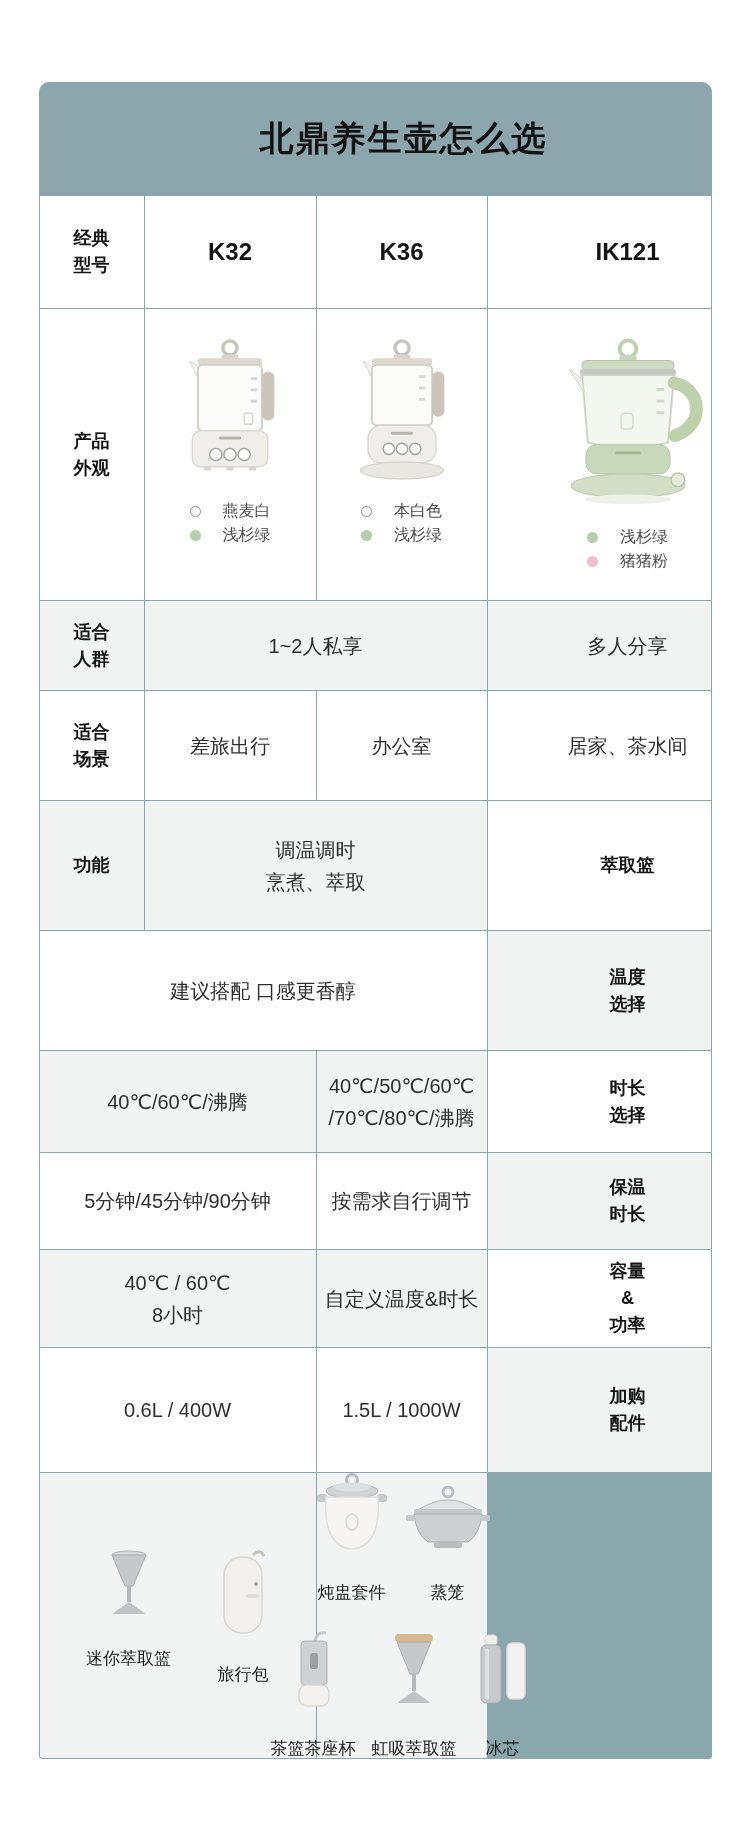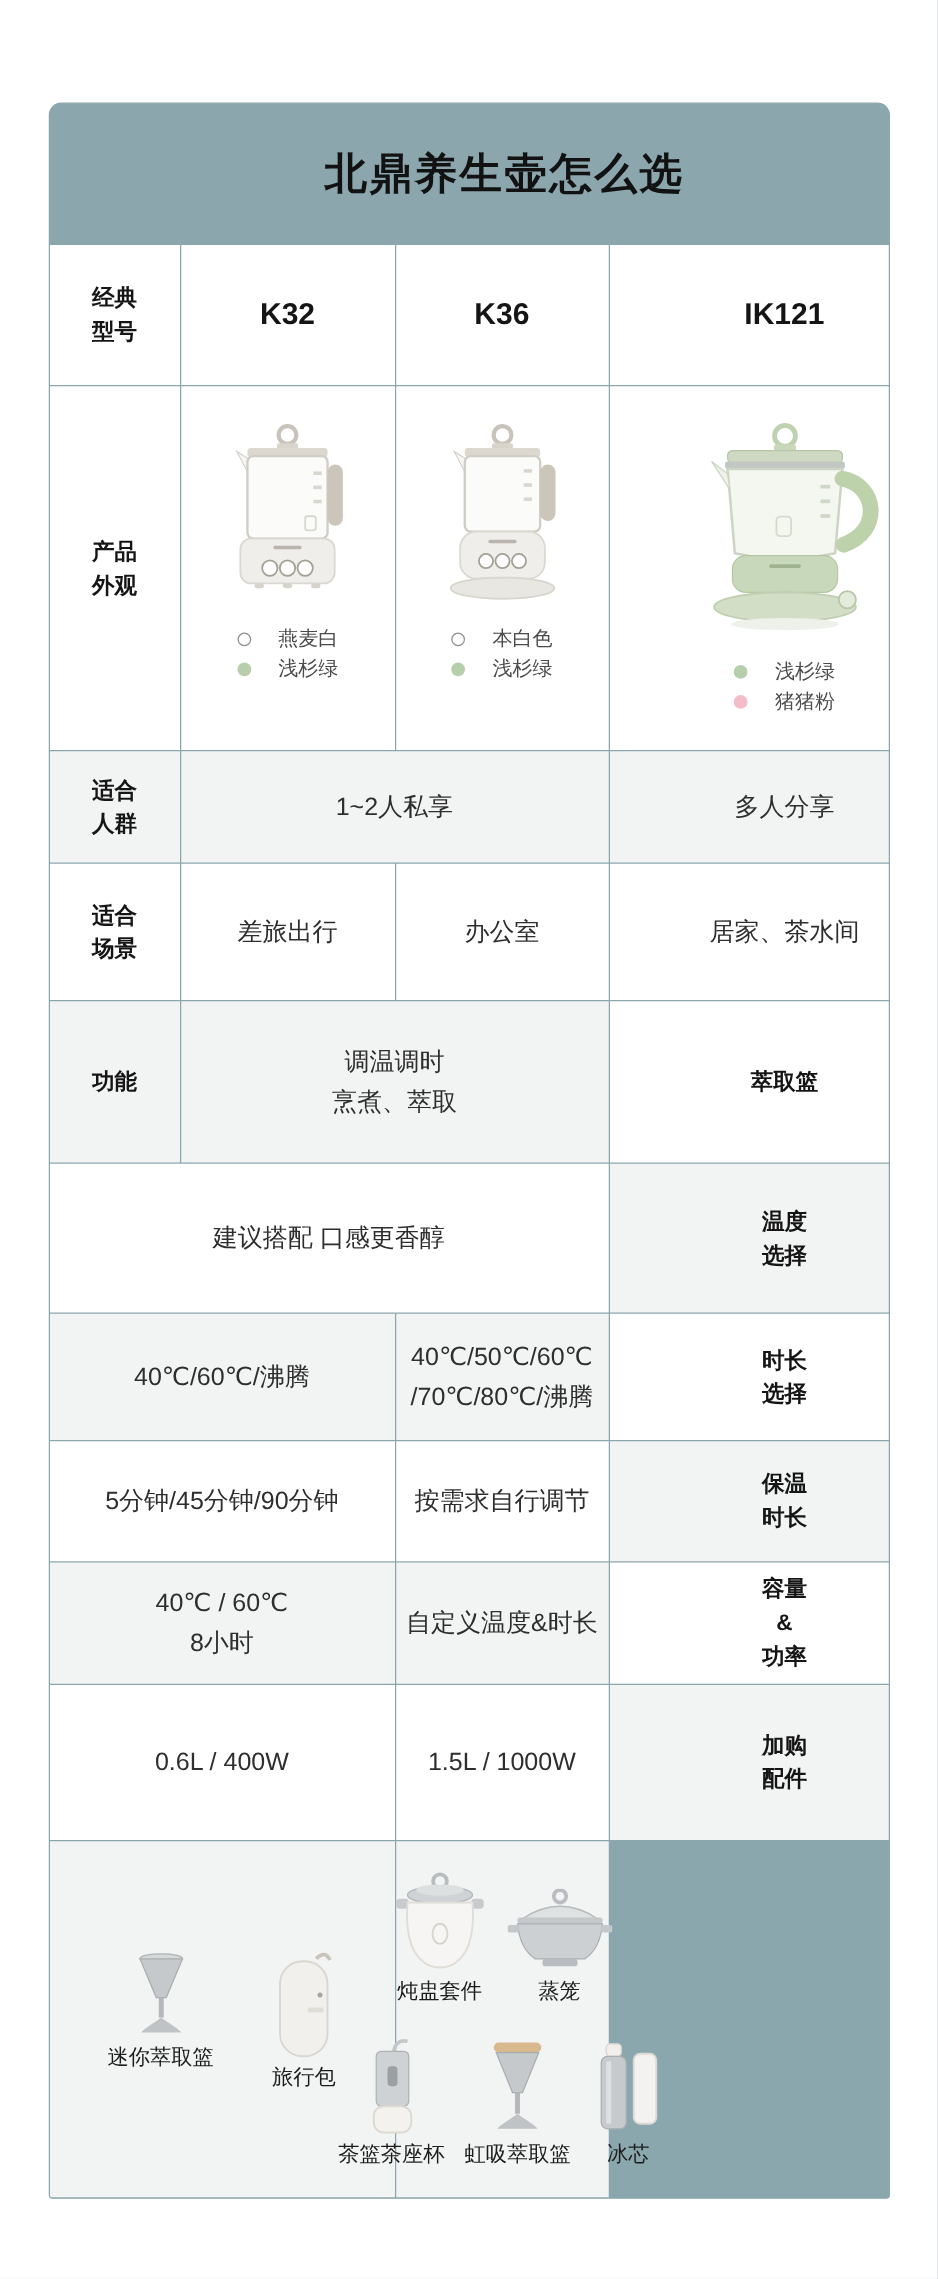--- a/index.html
+++ b/index.html
@@ -30,21 +30,21 @@
   .model-name{font-size:24px;font-weight:700;color:var(--text-dark)}
   .val{font-size:20px;color:var(--text-val);line-height:1.6}
   .val-title{font-size:20px;color:var(--text-val);margin-bottom:9px}
   .val-sub{font-size:17px;color:var(--text-val);line-height:1.65}
   .swatches{display:flex;flex-direction:column;align-items:flex-start;gap:3px;margin-top:12px}
   .swatch-row{display:flex;align-items:center;gap:22px;font-size:16px;color:#4b4b4b}
   .sw{width:11px;height:11px;border-radius:50%;flex:0 0 auto}
   .sw[data-swatch="white"]{background:#ffffff;border:1px solid #8f8f8f}
   .sw[data-swatch="green"]{background:var(--swatch-green)}
   .sw[data-swatch="pink"]{background:var(--swatch-pink)}
-  .acc{display:flex;flex-direction:column;align-items:center;gap:0}
+  .acc{display:flex;flex-direction:column;align-items:center;gap:25px}
   .acc-caption{font-size:17px;color:#1c1c1c;white-space:nowrap}
   .acc-pair{display:flex;gap:46px}
   .acc-grid{display:flex;flex-direction:column;gap:24px}
   .acc-row{display:flex;align-items:flex-end;justify-content:center;gap:16px}
   .appearance-cell{justify-content:flex-start;padding-top:28px}
   svg{display:block}
 </style>
 </head>
 <body>
 

